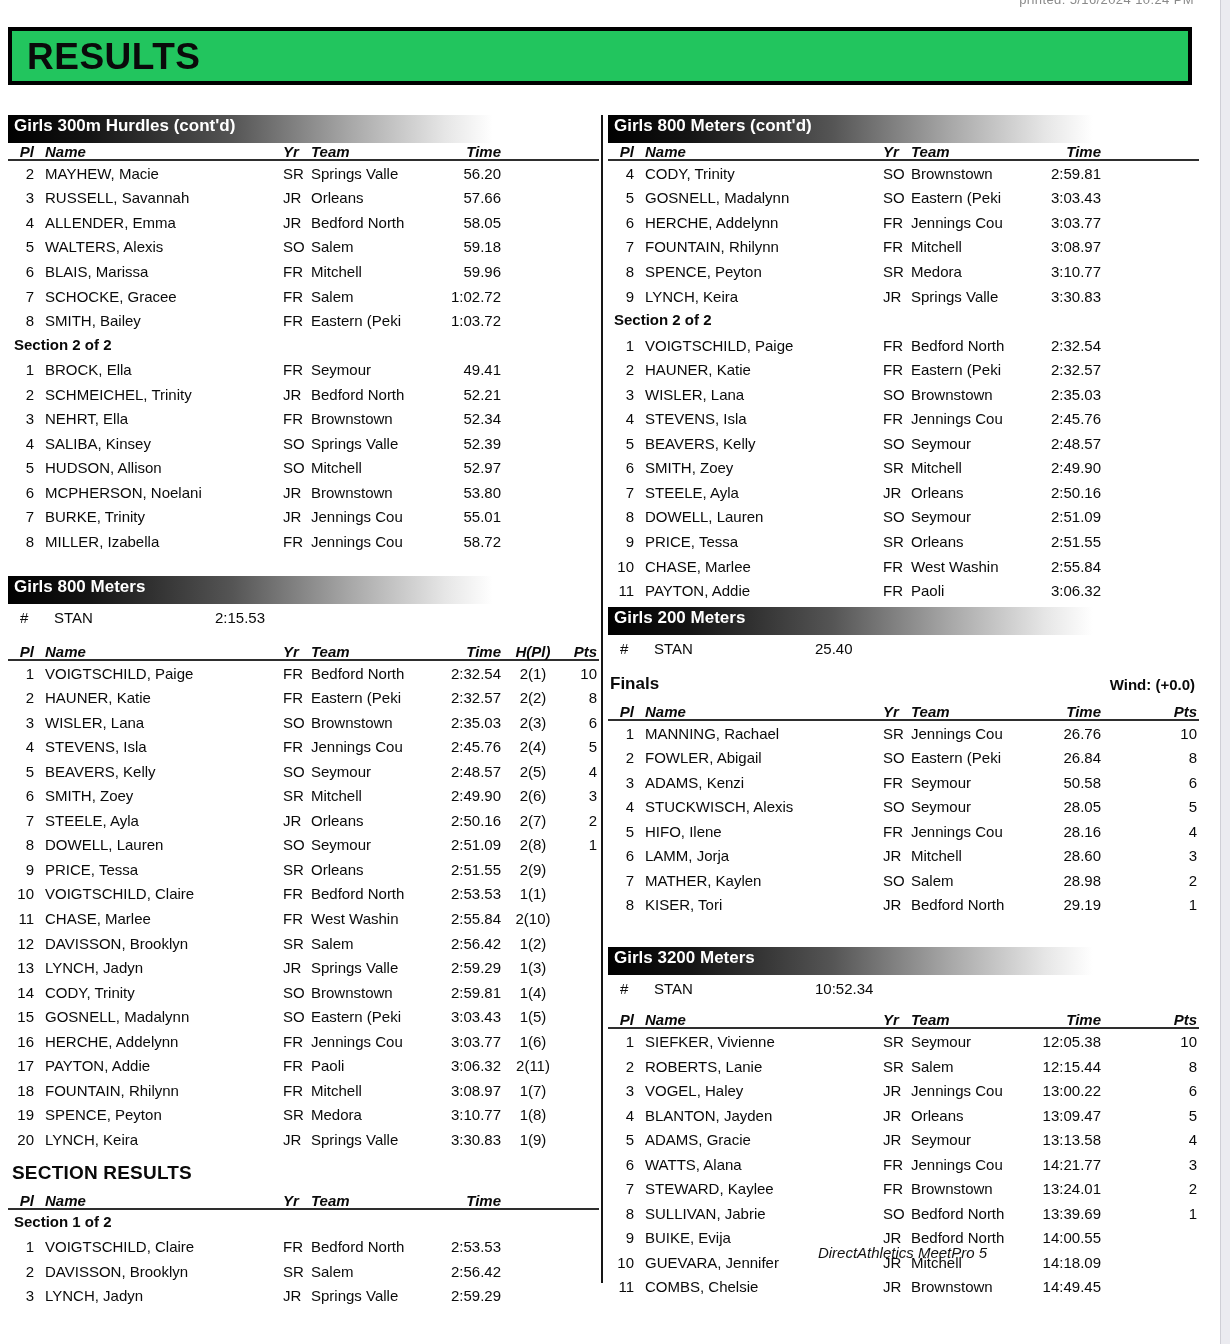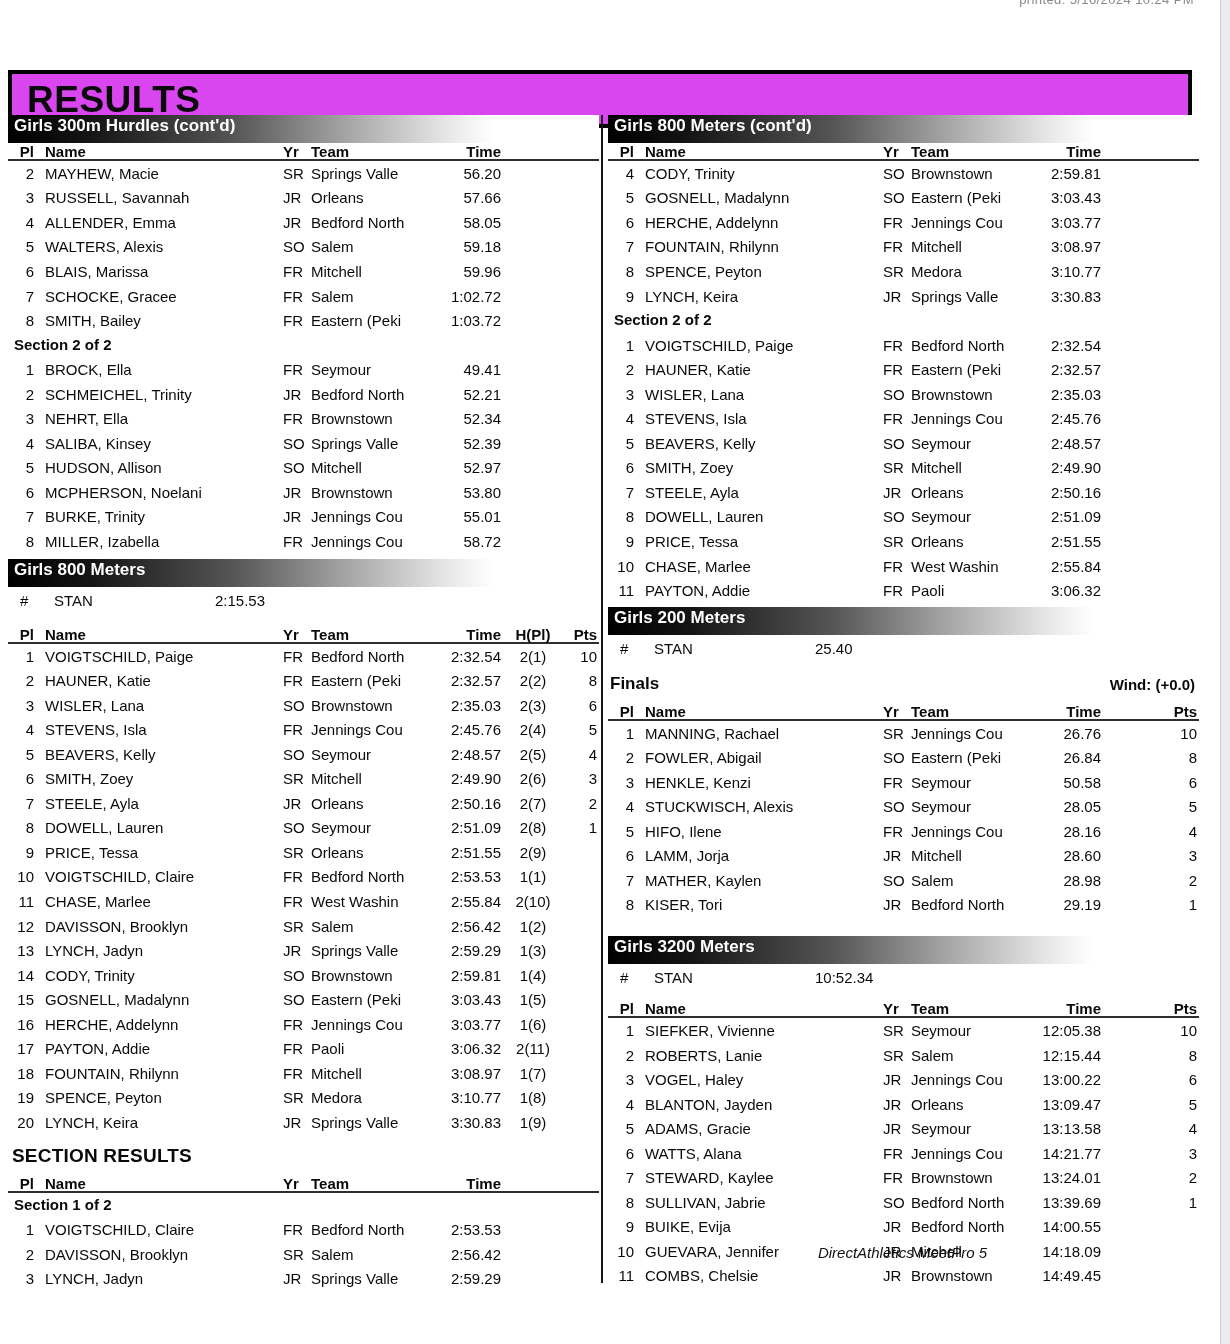--- a/index.html
+++ b/index.html
@@ -4,30 +4,30 @@
 <style>
   html,body{margin:0;padding:0;}
   body{
     width:1230px;height:1344px;background:#ffffff;position:relative;overflow:hidden;
     font-family:"Liberation Sans","DejaVu Sans",sans-serif;color:#0a0a0a;
     -webkit-font-smoothing:antialiased;
   }
   .page-edge{position:absolute;right:0;top:0;width:9px;height:1344px;background:#ebebf0;border-left:1px solid #cfcfd6;}
   .printed-clip{position:absolute;top:0;right:36px;height:7px;overflow:hidden;color:#8a8a8a;font-size:13px;}
   .printed-clip span{display:block;margin-top:-8px;letter-spacing:.4px;}
-  .results-box{position:absolute;left:8px;top:27px;width:1176px;height:50px;border:4px solid #000;background:#d946ef;margin-top:43px;}
+  .results-box{position:absolute;left:8px;top:27px;width:1176px;height:50px;border:4px solid #000;background:#22c55e;}
   .results-title{display:block;font-size:37px;font-weight:bold;letter-spacing:.5px;padding:5px 0 0 15px;}
   .divider{position:absolute;left:601px;top:115px;width:2px;height:1168px;background:#161616;}
   .col{position:absolute;top:115px;width:591px;}
   .col-left{left:8px;}
   .col-right{left:608px;}
   .event-bar{height:28px;line-height:22px;color:#fff;font-weight:bold;font-size:17px;padding-left:6px;box-sizing:border-box;white-space:nowrap;
     background:linear-gradient(to right,#000 0%,#151515 14%,#555 38%,#a8a8a8 58%,#e6e6e6 74%,#fff 82%);}
   .rtable{width:100%;}
-  .thead{display:flex;height:16px;align-items:flex-end;font-weight:bold;font-size:15px;line-height:15px;border-bottom:2px solid #2e2e2e;}
+  .thead{display:flex;height:16px;align-items:flex-end;font-weight:bold;font-size:15px;line-height:15px;border-bottom:2px solid #2e2e2e;font-style:italic;}
   .rrow{display:flex;height:24.55px;align-items:center;font-size:15px;}
   .cell{box-sizing:border-box;white-space:nowrap;}
   .c-pl{width:30px;text-align:right;padding-right:4px;}
   .c-name{width:245px;padding-left:7px;}
   .c-yr{width:28px;}
   .c-team{width:120px;}
   .c-time{width:70px;text-align:right;}
   .c-hpl{width:64px;text-align:center;}
   .c-pts{width:34px;text-align:right;padding-right:2px;}
   .subheader{height:24.55px;line-height:24.55px;font-weight:bold;font-size:15px;padding-left:6px;}
@@ -194,21 +194,21 @@
         <div class="rrow">
           <div class="cell c-pl">8</div>
           <div class="cell c-name">MILLER, Izabella</div>
           <div class="cell c-yr">FR</div>
           <div class="cell c-team">Jennings Cou</div>
           <div class="cell c-time">58.72</div>
           <div class="cell c-hpl"></div>
           <div class="cell c-pts"></div>
         </div>
       </div>
-      <div class="event-bar" style="margin-top: 5px;">Girls 800 Meters</div>
+      <div class="event-bar" style="margin-top: 22px;">Girls 800 Meters</div>
       <div class="stan">
         <span class="sym">#</span>
         <span class="lbl">STAN</span>
         <span class="val">2:15.53</span>
       </div>
       <div class="rtable" style="margin-top: 13px;">
         <div class="thead">
           <div class="cell c-pl">Pl</div>
           <div class="cell c-name">Name</div>
           <div class="cell c-yr">Yr</div>
@@ -639,21 +639,21 @@
           <div class="cell c-pl">2</div>
           <div class="cell c-name">FOWLER, Abigail</div>
           <div class="cell c-yr">SO</div>
           <div class="cell c-team">Eastern (Peki</div>
           <div class="cell c-time">26.84</div>
           <div class="cell c-hpl"></div>
           <div class="cell c-pts">8</div>
         </div>
         <div class="rrow">
           <div class="cell c-pl">3</div>
-          <div class="cell c-name">HENKLE, Kenzi</div>
+          <div class="cell c-name">ADAMS, Kenzi</div>
           <div class="cell c-yr">FR</div>
           <div class="cell c-team">Seymour</div>
           <div class="cell c-time">50.58</div>
           <div class="cell c-hpl"></div>
           <div class="cell c-pts">6</div>
         </div>
         <div class="rrow">
           <div class="cell c-pl">4</div>
           <div class="cell c-name">STUCKWISCH, Alexis</div>
           <div class="cell c-yr">SO</div>
@@ -692,21 +692,21 @@
         <div class="rrow">
           <div class="cell c-pl">8</div>
           <div class="cell c-name">KISER, Tori</div>
           <div class="cell c-yr">JR</div>
           <div class="cell c-team">Bedford North</div>
           <div class="cell c-time">29.19</div>
           <div class="cell c-hpl"></div>
           <div class="cell c-pts">1</div>
         </div>
       </div>
-      <div class="event-bar" style="margin-top: 19px;">Girls 3200 Meters</div>
+      <div class="event-bar" style="margin-top: 30px;">Girls 3200 Meters</div>
       <div class="stan">
         <span class="sym">#</span>
         <span class="lbl">STAN</span>
         <span class="val">10:52.34</span>
       </div>
       <div class="rtable" style="margin-top: 10px;">
         <div class="thead">
           <div class="cell c-pl">Pl</div>
           <div class="cell c-name">Name</div>
           <div class="cell c-yr">Yr</div>

